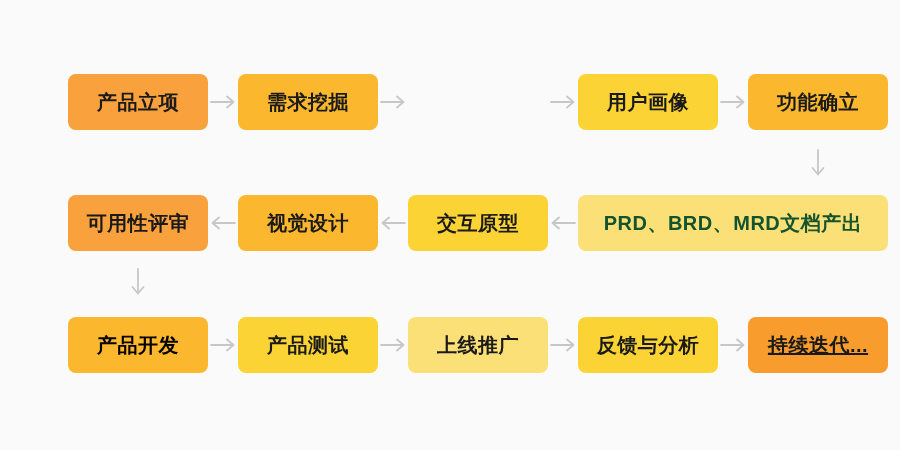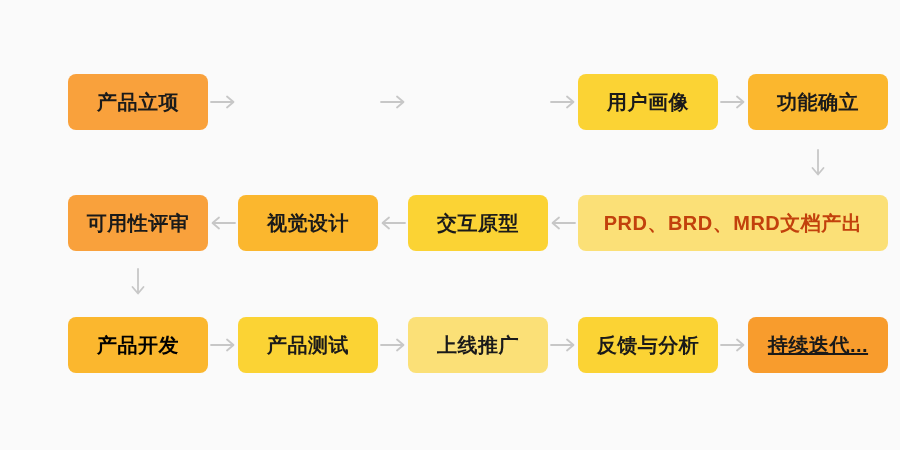--- a/index.html
+++ b/index.html
@@ -21,28 +21,31 @@
   .arrow.left svg{transform:rotate(180deg)}
 </style>
 </head>
 <body>
 
 <div class="stage" style="background: rgb(250, 250, 250); margin-left: 28px;">
 
   <div class="node r0 c0" style="background: rgb(249, 161, 60); color: rgb(26, 26, 26);">
       <span>产品立项</span>
     </div>
+  <div class="node r0 c1" style="background: rgb(251, 183, 46); color: rgb(26, 26, 26);">
+      <span>需求挖掘</span>
+    </div>
   <div class="node r0 c3" style="background: rgb(251, 211, 52); color: rgb(26, 26, 26);">
       <span>用户画像</span>
     </div>
   <div class="node r0 c4" style="background: rgb(251, 183, 46); color: rgb(26, 26, 26);">
       <span>功能确立</span>
     </div>
 
-  <div class="node r1 c3 wide" style="background: rgb(251, 224, 119); color: #c2410c; justify-content: center;">
+  <div class="node r1 c3 wide" style="background: rgb(251, 224, 119); color: #14532d; justify-content: center;">
       <span>PRD、BRD、MRD文档产出</span>
     </div>
   <div class="node r1 c2" style="background: rgb(251, 211, 52); color: rgb(26, 26, 26);">
       <span>交互原型</span>
     </div>
   <div class="node r1 c1" style="background: rgb(251, 183, 46); color: rgb(26, 26, 26);">
       <span>视觉设计</span>
     </div>
   <div class="node r1 c0" style="background: rgb(249, 161, 60); color: rgb(26, 26, 26);">
       <span>可用性评审</span>

